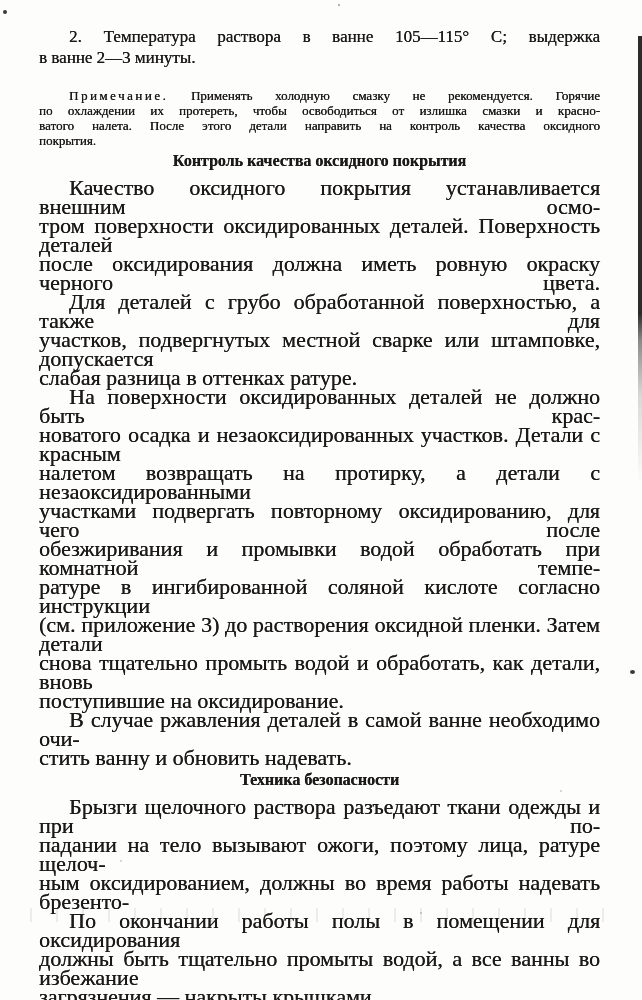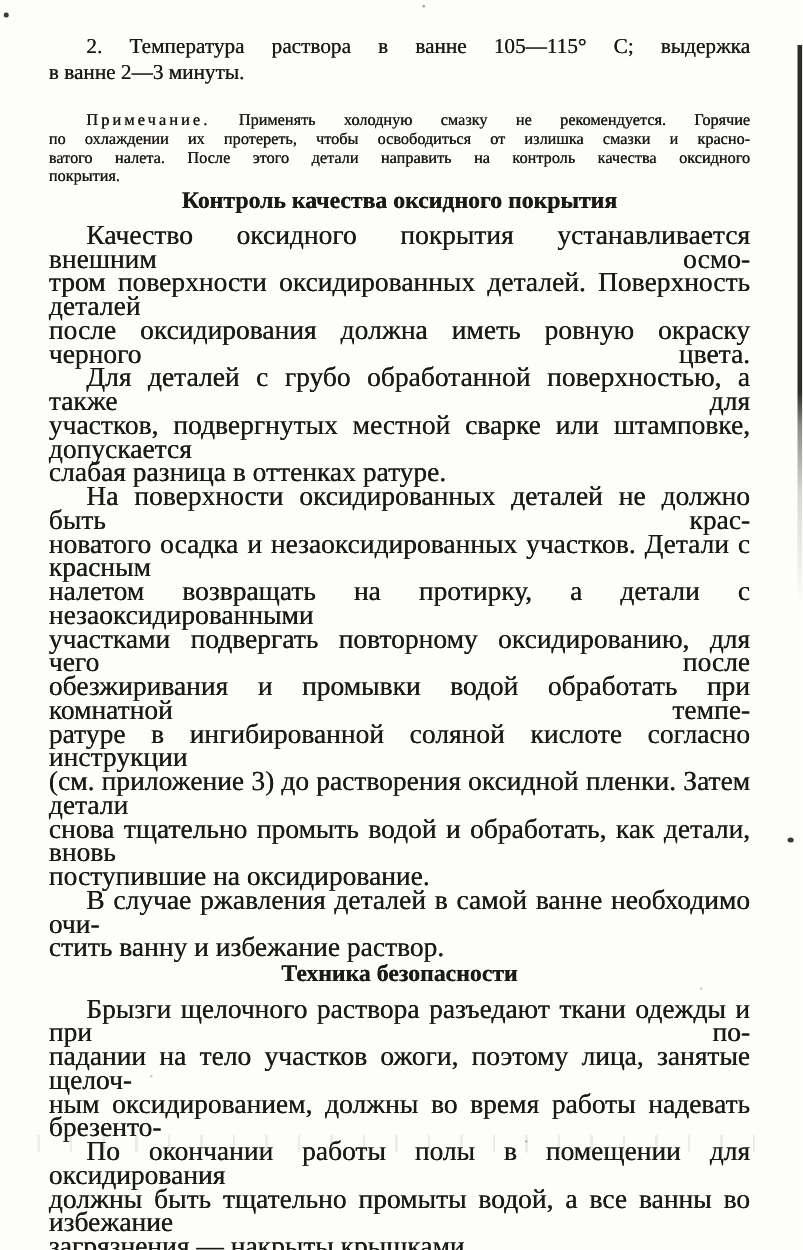--- a/index.html
+++ b/index.html
@@ -36,21 +36,21 @@
 
   .note {
     margin-top: 20px;
     font-size: 13px;
     line-height: 15px;
   }
   .note-label { letter-spacing: 2.5px; }
 
   .heading {
     margin-top: 3px;
-    font-size: 19px;
+    font-size: 16px;
     line-height: 20px;
     font-weight: bold;
     text-align: center;
   }
   .heading.safety { margin-top: 3px; }
 
   .body-para { font-size: 22px; line-height: 19px; }
   .body-para.first-of-section { margin-top: 7px; }
 
   .divider {
@@ -139,28 +139,28 @@
       <div class="line">участками подвергать повторному оксидированию, для чего после</div>
       <div class="line">обезжиривания и промывки водой обработать при комнатной темпе-</div>
       <div class="line">ратуре в ингибированной соляной кислоте согласно инструкции</div>
       <div class="line">(см. приложение 3) до растворения оксидной пленки. Затем детали</div>
       <div class="line">снова тщательно промыть водой и обработать, как детали, вновь</div>
       <div class="line last">поступившие на оксидирование.</div>
     </div>
 
     <div class="body-para">
       <div class="line indent">В случае ржавления деталей в самой ванне необходимо очи-</div>
-      <div class="line last">стить ванну и избежание раствор.</div>
+      <div class="line last">стить ванну и обновить надевать.</div>
     </div>
 
     <h2 class="heading safety">Техника безопасности</h2>
 
     <div class="body-para first-of-section">
       <div class="line indent">Брызги щелочного раствора разъедают ткани одежды и при по-</div>
-      <div class="line">падании на тело участков ожоги, поэтому лица, занятые щелоч-</div>
+      <div class="line">падании на тело вызывают ожоги, поэтому лица, ратуре щелоч-</div>
       <div class="line">ным оксидированием, должны во время работы надевать брезенто-</div>
     </div>
 
     <div class="body-para">
       <div class="line indent">По окончании работы полы в помещении для оксидирования</div>
       <div class="line">должны быть тщательно промыты водой, а все ванны во избежание</div>
       <div class="line last">загрязнения — накрыты крышками.</div>
     </div>
 
     <div class="divider"></div>

